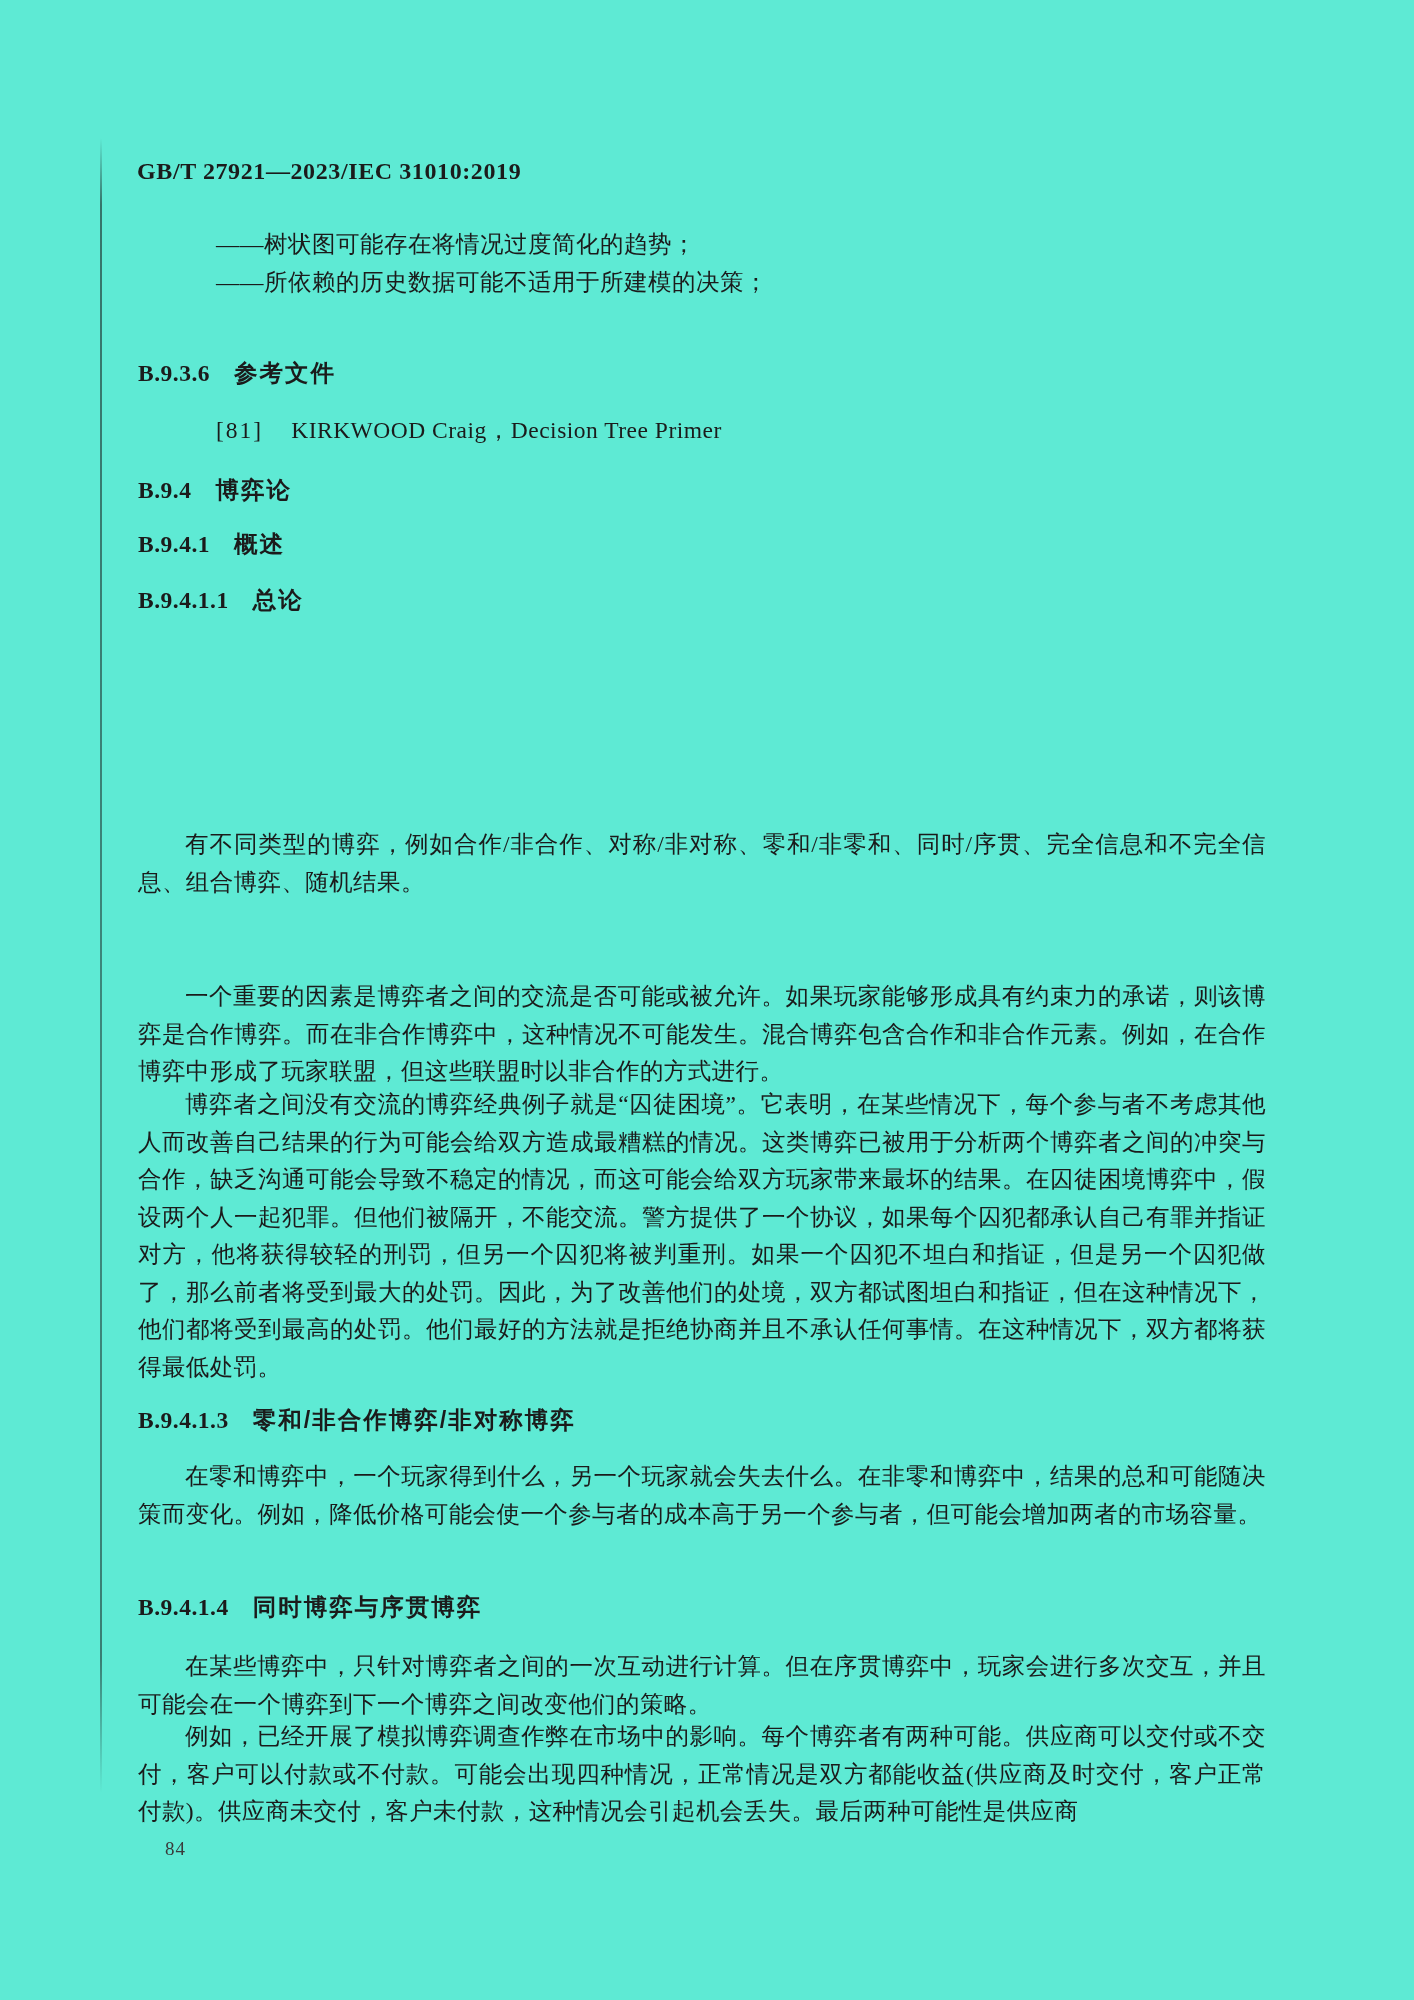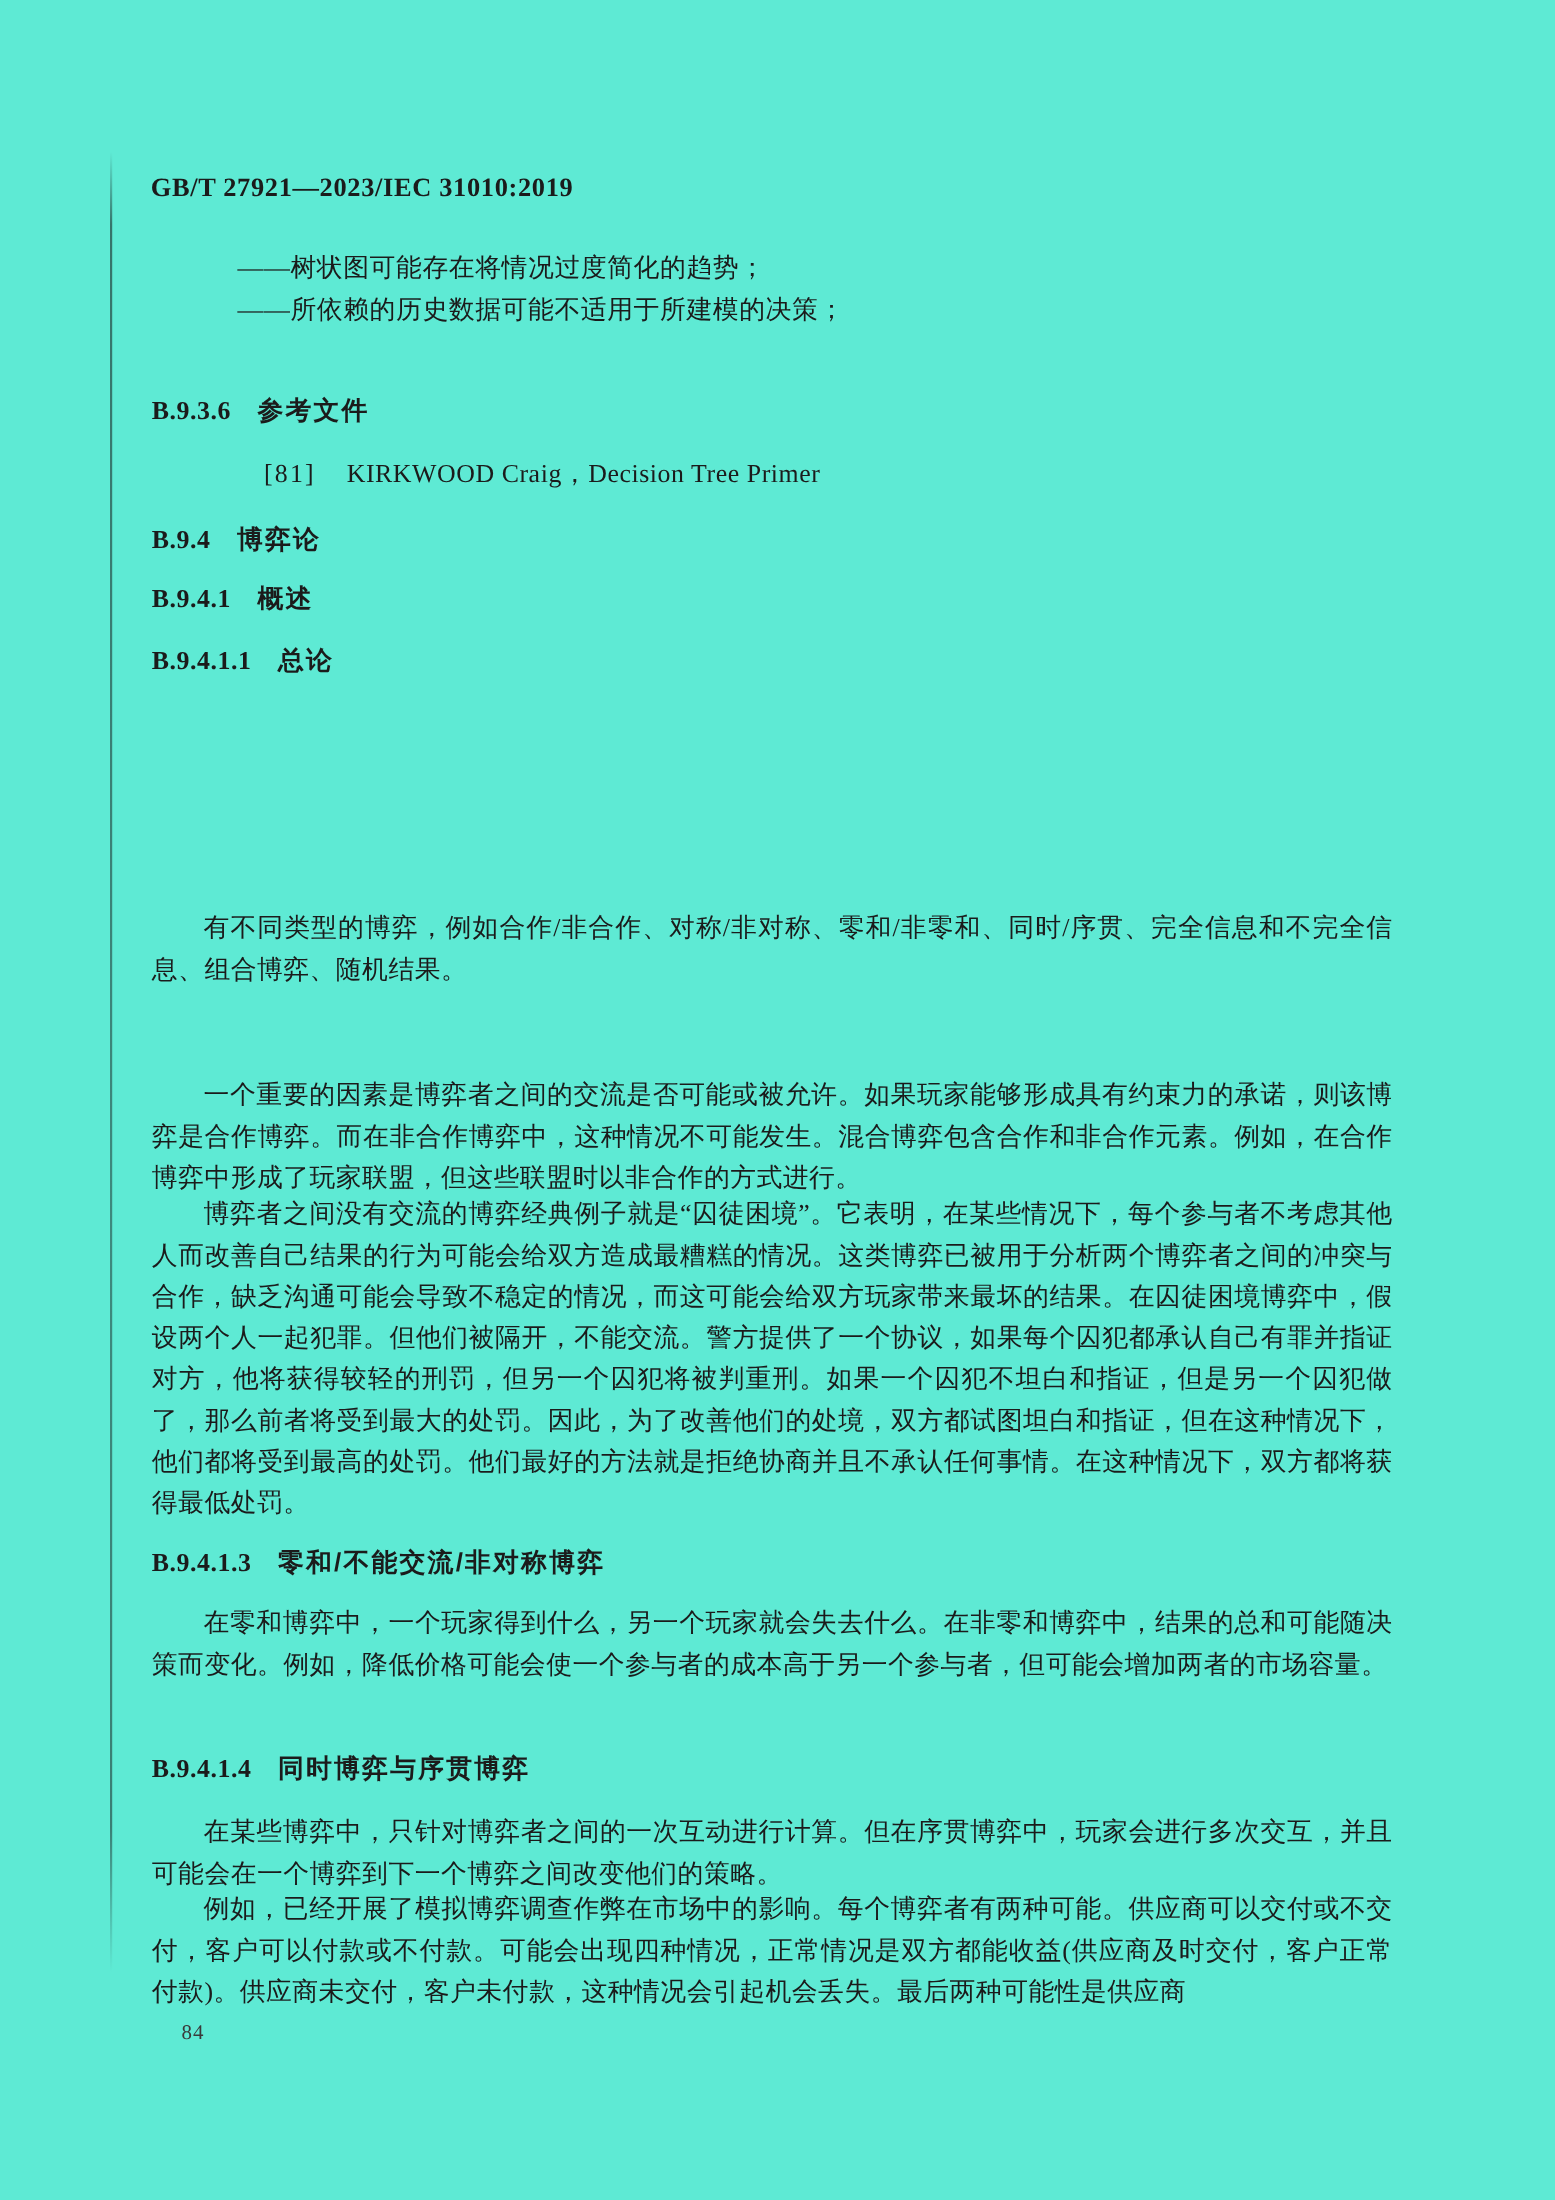--- a/index.html
+++ b/index.html
@@ -63,21 +63,20 @@
     letter-spacing: 0.5px;
   }
   .heading .title { letter-spacing: 2px; }
 
   .reference {
     left: 216px;
     top: 414px;
     font-size: 23.5px;
     letter-spacing: 0.5px;
     white-space: nowrap;
-    margin-left: 24px;
   }
   .reference .ref-label { margin-right: 28px; letter-spacing: 2px; }
 
   .body-para {
     left: 138px;
     width: 1128px;
     font-size: 23.5px;
     line-height: 37.5px;
     text-align: justify;
     letter-spacing: 0.4px;
@@ -128,21 +127,21 @@
 
 
   <div class="blk body-para" style="top:826px">有不同类型的博弈，例如合作/非合作、对称/非对称、零和/非零和、同时/序贯、完全信息和不完全信息、组合博弈、随机结果。</div>
 
 
   <div class="blk body-para" style="top:978px">一个重要的因素是博弈者之间的交流是否可能或被允许。如果玩家能够形成具有约束力的承诺，则该博弈是合作博弈。而在非合作博弈中，这种情况不可能发生。混合博弈包含合作和非合作元素。例如，在合作博弈中形成了玩家联盟，但这些联盟时以非合作的方式进行。</div>
 
   <div class="blk body-para" style="top:1086px">博弈者之间没有交流的博弈经典例子就是“囚徒困境”。它表明，在某些情况下，每个参与者不考虑其他人而改善自己结果的行为可能会给双方造成最糟糕的情况。这类博弈已被用于分析两个博弈者之间的冲突与合作，缺乏沟通可能会导致不稳定的情况，而这可能会给双方玩家带来最坏的结果。在囚徒困境博弈中，假设两个人一起犯罪。但他们被隔开，不能交流。警方提供了一个协议，如果每个囚犯都承认自己有罪并指证对方，他将获得较轻的刑罚，但另一个囚犯将被判重刑。如果一个囚犯不坦白和指证，但是另一个囚犯做了，那么前者将受到最大的处罚。因此，为了改善他们的处境，双方都试图坦白和指证，但在这种情况下，他们都将受到最高的处罚。他们最好的方法就是拒绝协商并且不承认任何事情。在这种情况下，双方都将获得最低处罚。</div>
 
   <div class="blk heading" style="top:1404px">
-    <span class="num">B.9.4.1.3</span><span class="title">零和/不能交流/非对称博弈</span>
+    <span class="num">B.9.4.1.3</span><span class="title">零和/非合作博弈/非对称博弈</span>
   </div>
 
   <div class="blk body-para" style="top:1458px">在零和博弈中，一个玩家得到什么，另一个玩家就会失去什么。在非零和博弈中，结果的总和可能随决策而变化。例如，降低价格可能会使一个参与者的成本高于另一个参与者，但可能会增加两者的市场容量。</div>
 
   <div class="blk heading" style="top:1591px">
     <span class="num">B.9.4.1.4</span><span class="title">同时博弈与序贯博弈</span>
   </div>
 
   <div class="blk body-para" style="top:1648px">在某些博弈中，只针对博弈者之间的一次互动进行计算。但在序贯博弈中，玩家会进行多次交互，并且可能会在一个博弈到下一个博弈之间改变他们的策略。</div>
 

